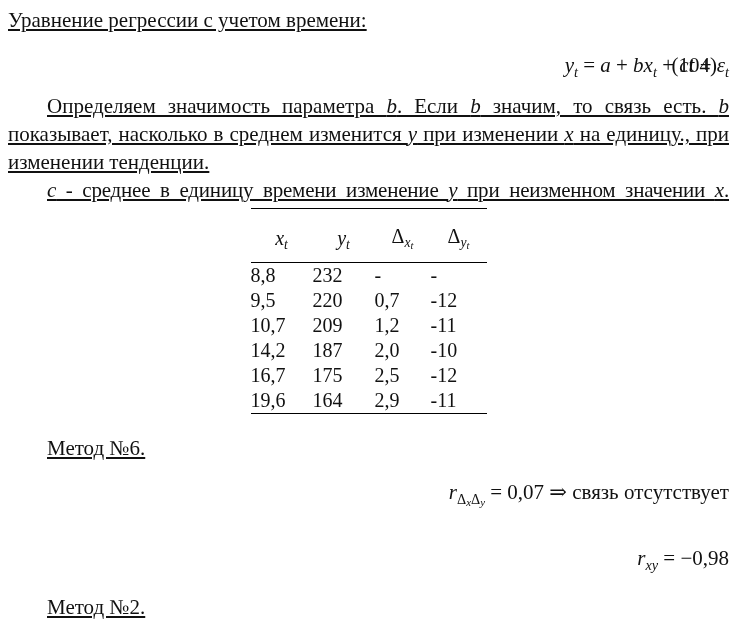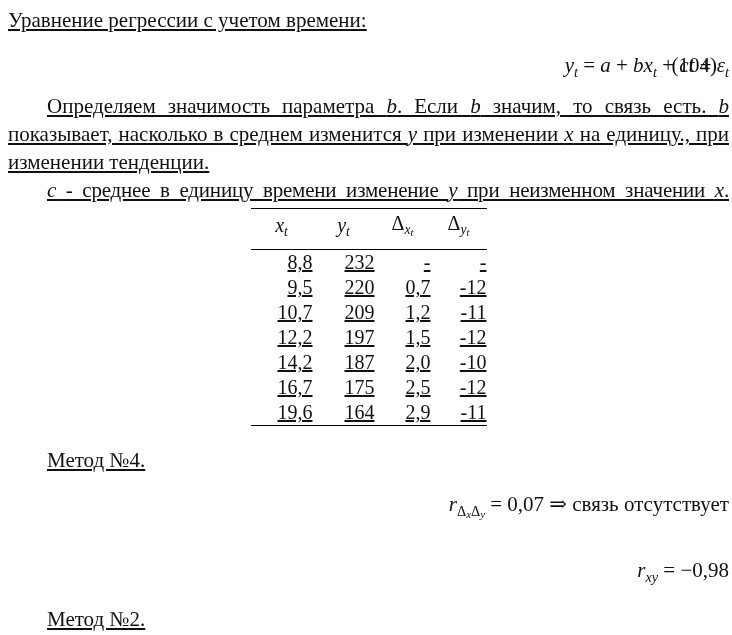--- a/index.html
+++ b/index.html
@@ -52,28 +52,27 @@
     border-collapse: collapse;
     margin: 4px auto 0 auto;
     border-top: 1px solid #000;
     border-bottom: 1px solid #000;
     font-size: 20px;
   }
   table.data th {
     font-weight: normal;
     border-bottom: 1px solid #000;
     line-height: 26px;
-    padding: 1px 0 3px 0;
+    padding: 14px 0 3px 0;
     text-align: center;
   }
   table.data td {
     line-height: 25px;
     padding: 0;
-    text-align: right;
-    text-decoration: underline;
+    text-align: left;
   }
   table.data th:nth-child(1), table.data td:nth-child(1) { width: 62px; }
   table.data th:nth-child(2), table.data td:nth-child(2) { width: 62px; }
   table.data th:nth-child(3), table.data td:nth-child(3) { width: 56px; }
   table.data th:nth-child(4), table.data td:nth-child(4) { width: 56px; }
 
   .method1 { margin-top: 20px; }
   .formula {
     text-align: right;
     line-height: 28px;
@@ -120,47 +119,41 @@
           <td>0,7</td>
           <td>-12</td>
         </tr>
         <tr>
           <td>10,7</td>
           <td>209</td>
           <td>1,2</td>
           <td>-11</td>
         </tr>
         <tr>
-          <td>12,2</td>
-          <td>197</td>
-          <td>1,5</td>
-          <td>-12</td>
-        </tr>
-        <tr>
           <td>14,2</td>
           <td>187</td>
           <td>2,0</td>
           <td>-10</td>
         </tr>
         <tr>
           <td>16,7</td>
           <td>175</td>
           <td>2,5</td>
           <td>-12</td>
         </tr>
         <tr>
           <td>19,6</td>
           <td>164</td>
           <td>2,9</td>
           <td>-11</td>
         </tr>
       </tbody>
   </table>
 
-  <div class="line indent method1">Метод №4.</div>
+  <div class="line indent method1">Метод №6.</div>
 
 
   <div class="formula f1"><span class="seg-i">r</span><span class="seg-sr">Δ</span><span class="seg-s2i">x</span><span class="seg-sr">Δ</span><span class="seg-s2i">y</span><span class="seg-r"> = 0,07 ⇒  связь отсутствует</span></div>
 
   <div class="formula f2"><span class="seg-i">r</span><span class="seg-si">xy</span><span class="seg-r"> = −0,98</span></div>
 
   <div class="line indent method2">Метод №2.</div>
 
 </div>
 

